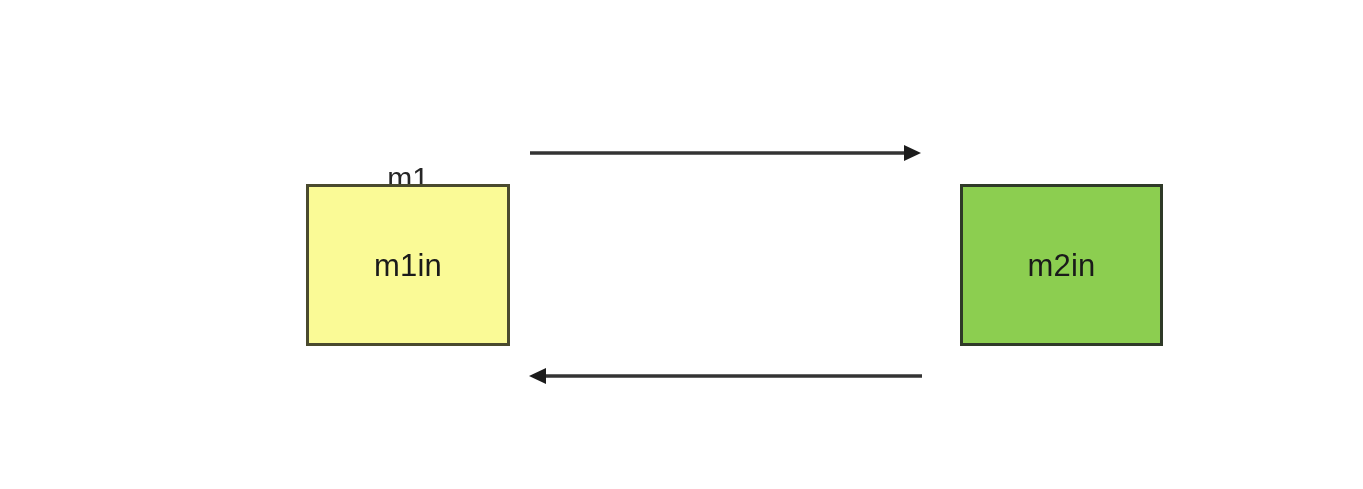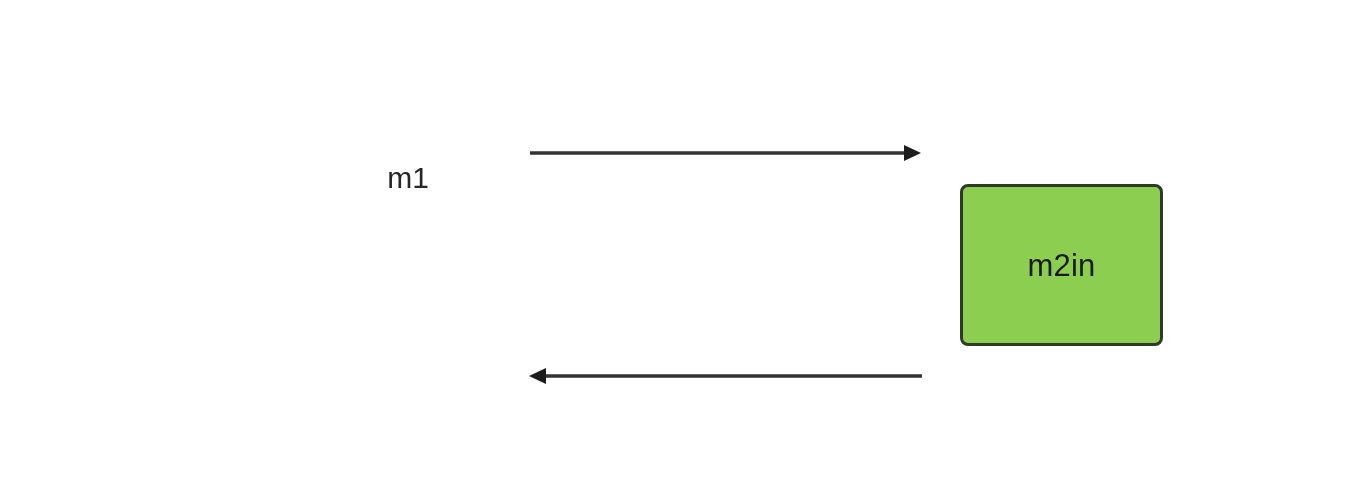--- a/index.html
+++ b/index.html
@@ -41,21 +41,20 @@
     background: #fafa96;
     border-color: #4a4a2e;
   }
   #box-m2 {
     left: 960px;
     top: 184px;
     width: 203px;
     height: 162px;
     background: #8cce50;
     border-color: #2f3a28;
-    border-radius: 8px;
   }
 
   
   .node-title {
     position: absolute;
     font-size: 30px;
     line-height: 1;
     color: #262626;
     text-align: center;
     user-select: none;
@@ -112,20 +111,23 @@
     width: 400px;
   }
 </style>
 </head>
 <body>
 
 <div id="canvas">
 
   <div class="node-title" id="title-m1">m1</div>
 
+  <div class="node-box" id="box-m1">
+    <span class="node-box-label">m1in</span>
+  </div>
 
 
   <div class="node-box" id="box-m2">
     <span class="node-box-label">m2in</span>
   </div>
 
 
   <svg class="arrow-svg" id="arrow-top-svg" viewBox="0 0 400 28">
     <line x1="5" y1="13" x2="379" y2="13" stroke="#333333" stroke-width="3.5"></line>
     <polygon points="379,5 396,13 379,21" fill="#1c1c1c"></polygon>

